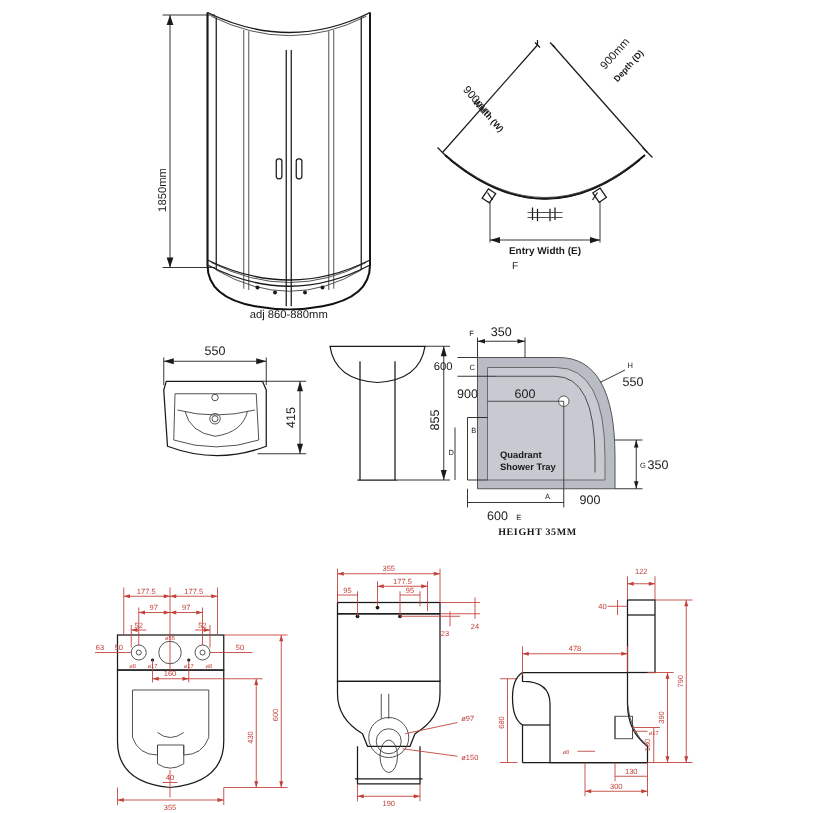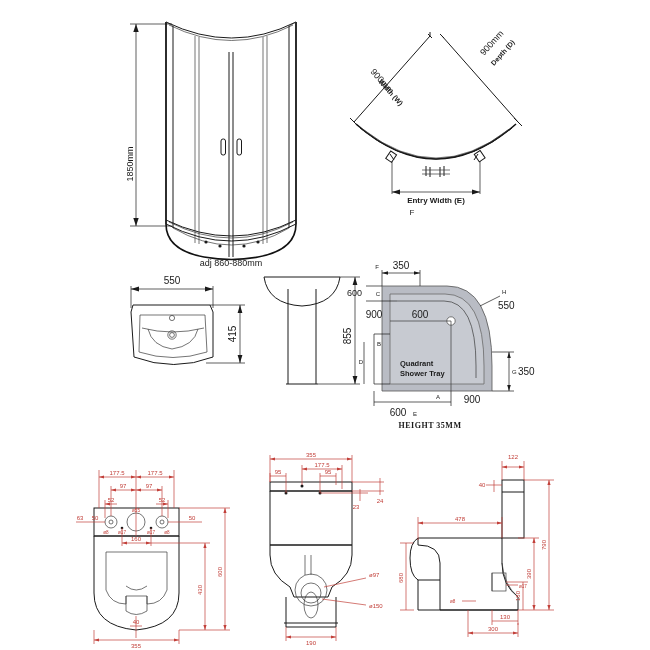--- a/index.html
+++ b/index.html
@@ -31,21 +31,21 @@
   .bold{font-weight:bold;}
   .r{fill:#c2403a;}
   .serif{font-family:"Liberation Serif", serif;}
   .cap{letter-spacing:0.5px;}
 </style>
 </head>
 <body>
 
 <div class="sheet">
 
-  <div class="blk" style="left:120px;top:14px;">
+  <div class="blk" style="left:120px;top:2px;">
     <svg width="225" height="252" viewBox="0 0 225 252">
 
       <g>
         <path class="dim" d="M16 10 L16 212"></path>
         <path class="dim" d="M10 10 L52 10"></path>
         <path class="dim" d="M10 212 L52 212"></path>
         <polygon class="kfill" points="16,10 13.3,18 18.7,18"></polygon>
         <polygon class="kfill" points="16,212 13.3,204 18.7,204"></polygon>
       </g>
 

